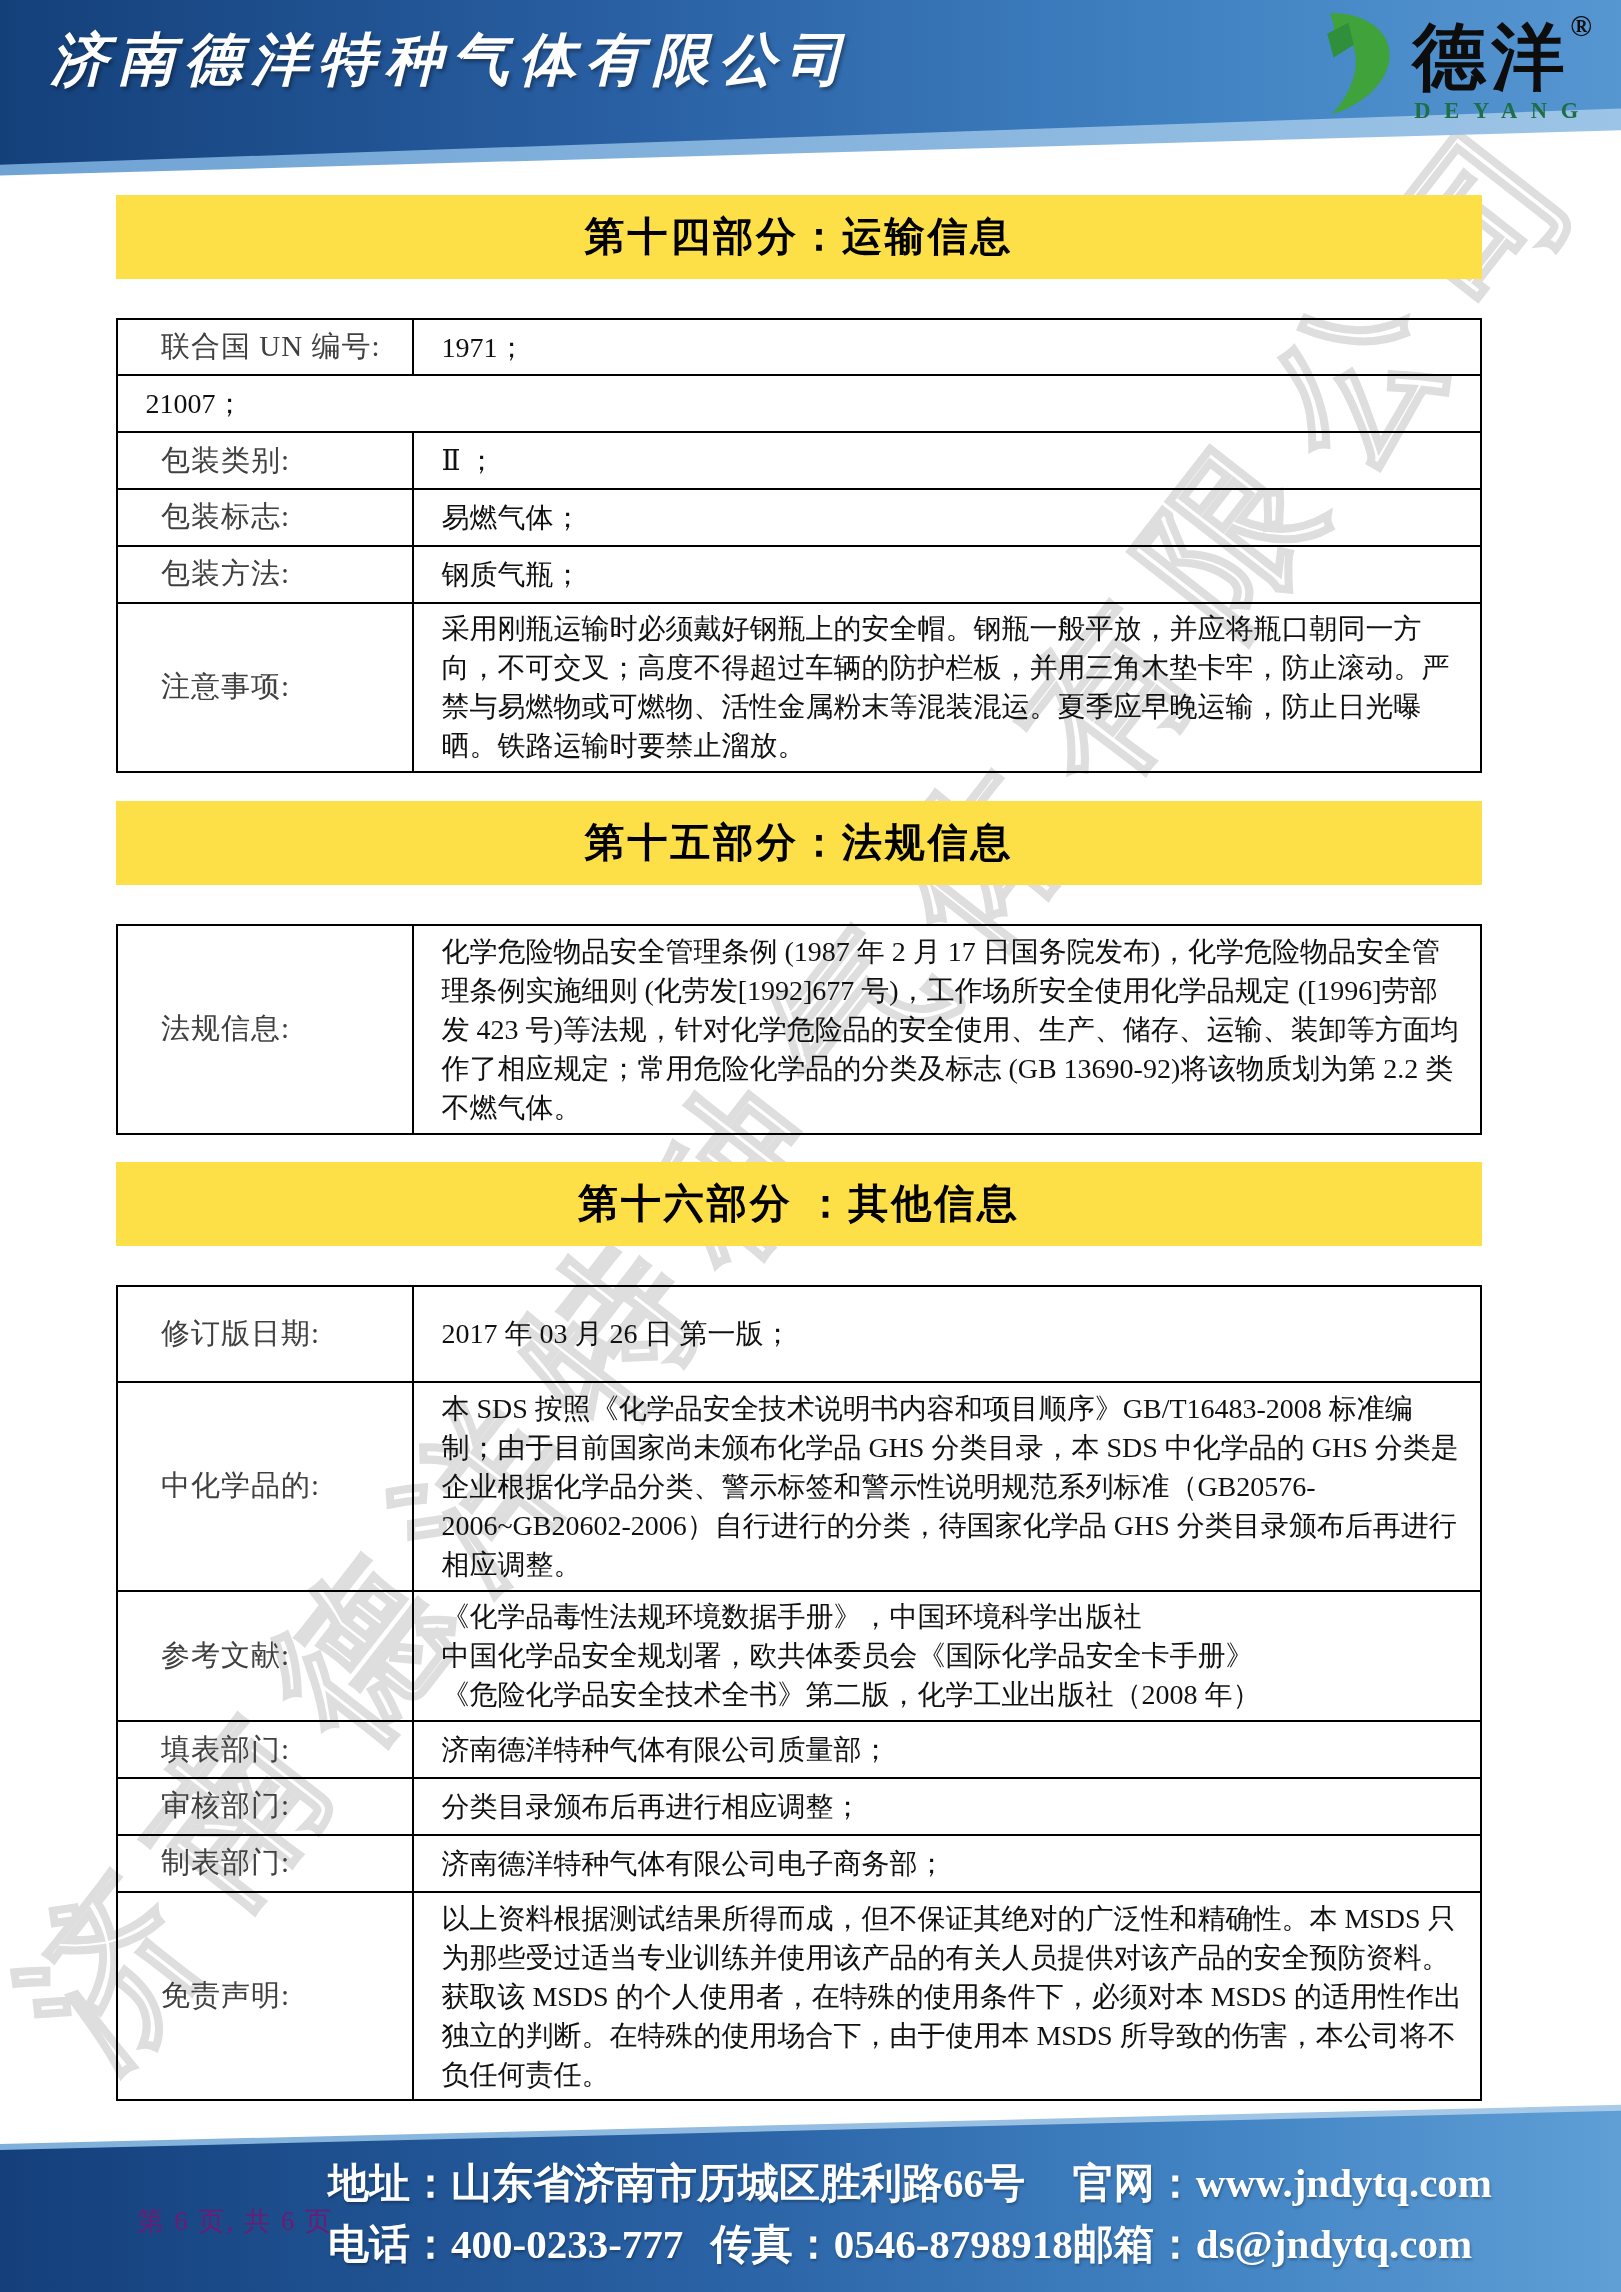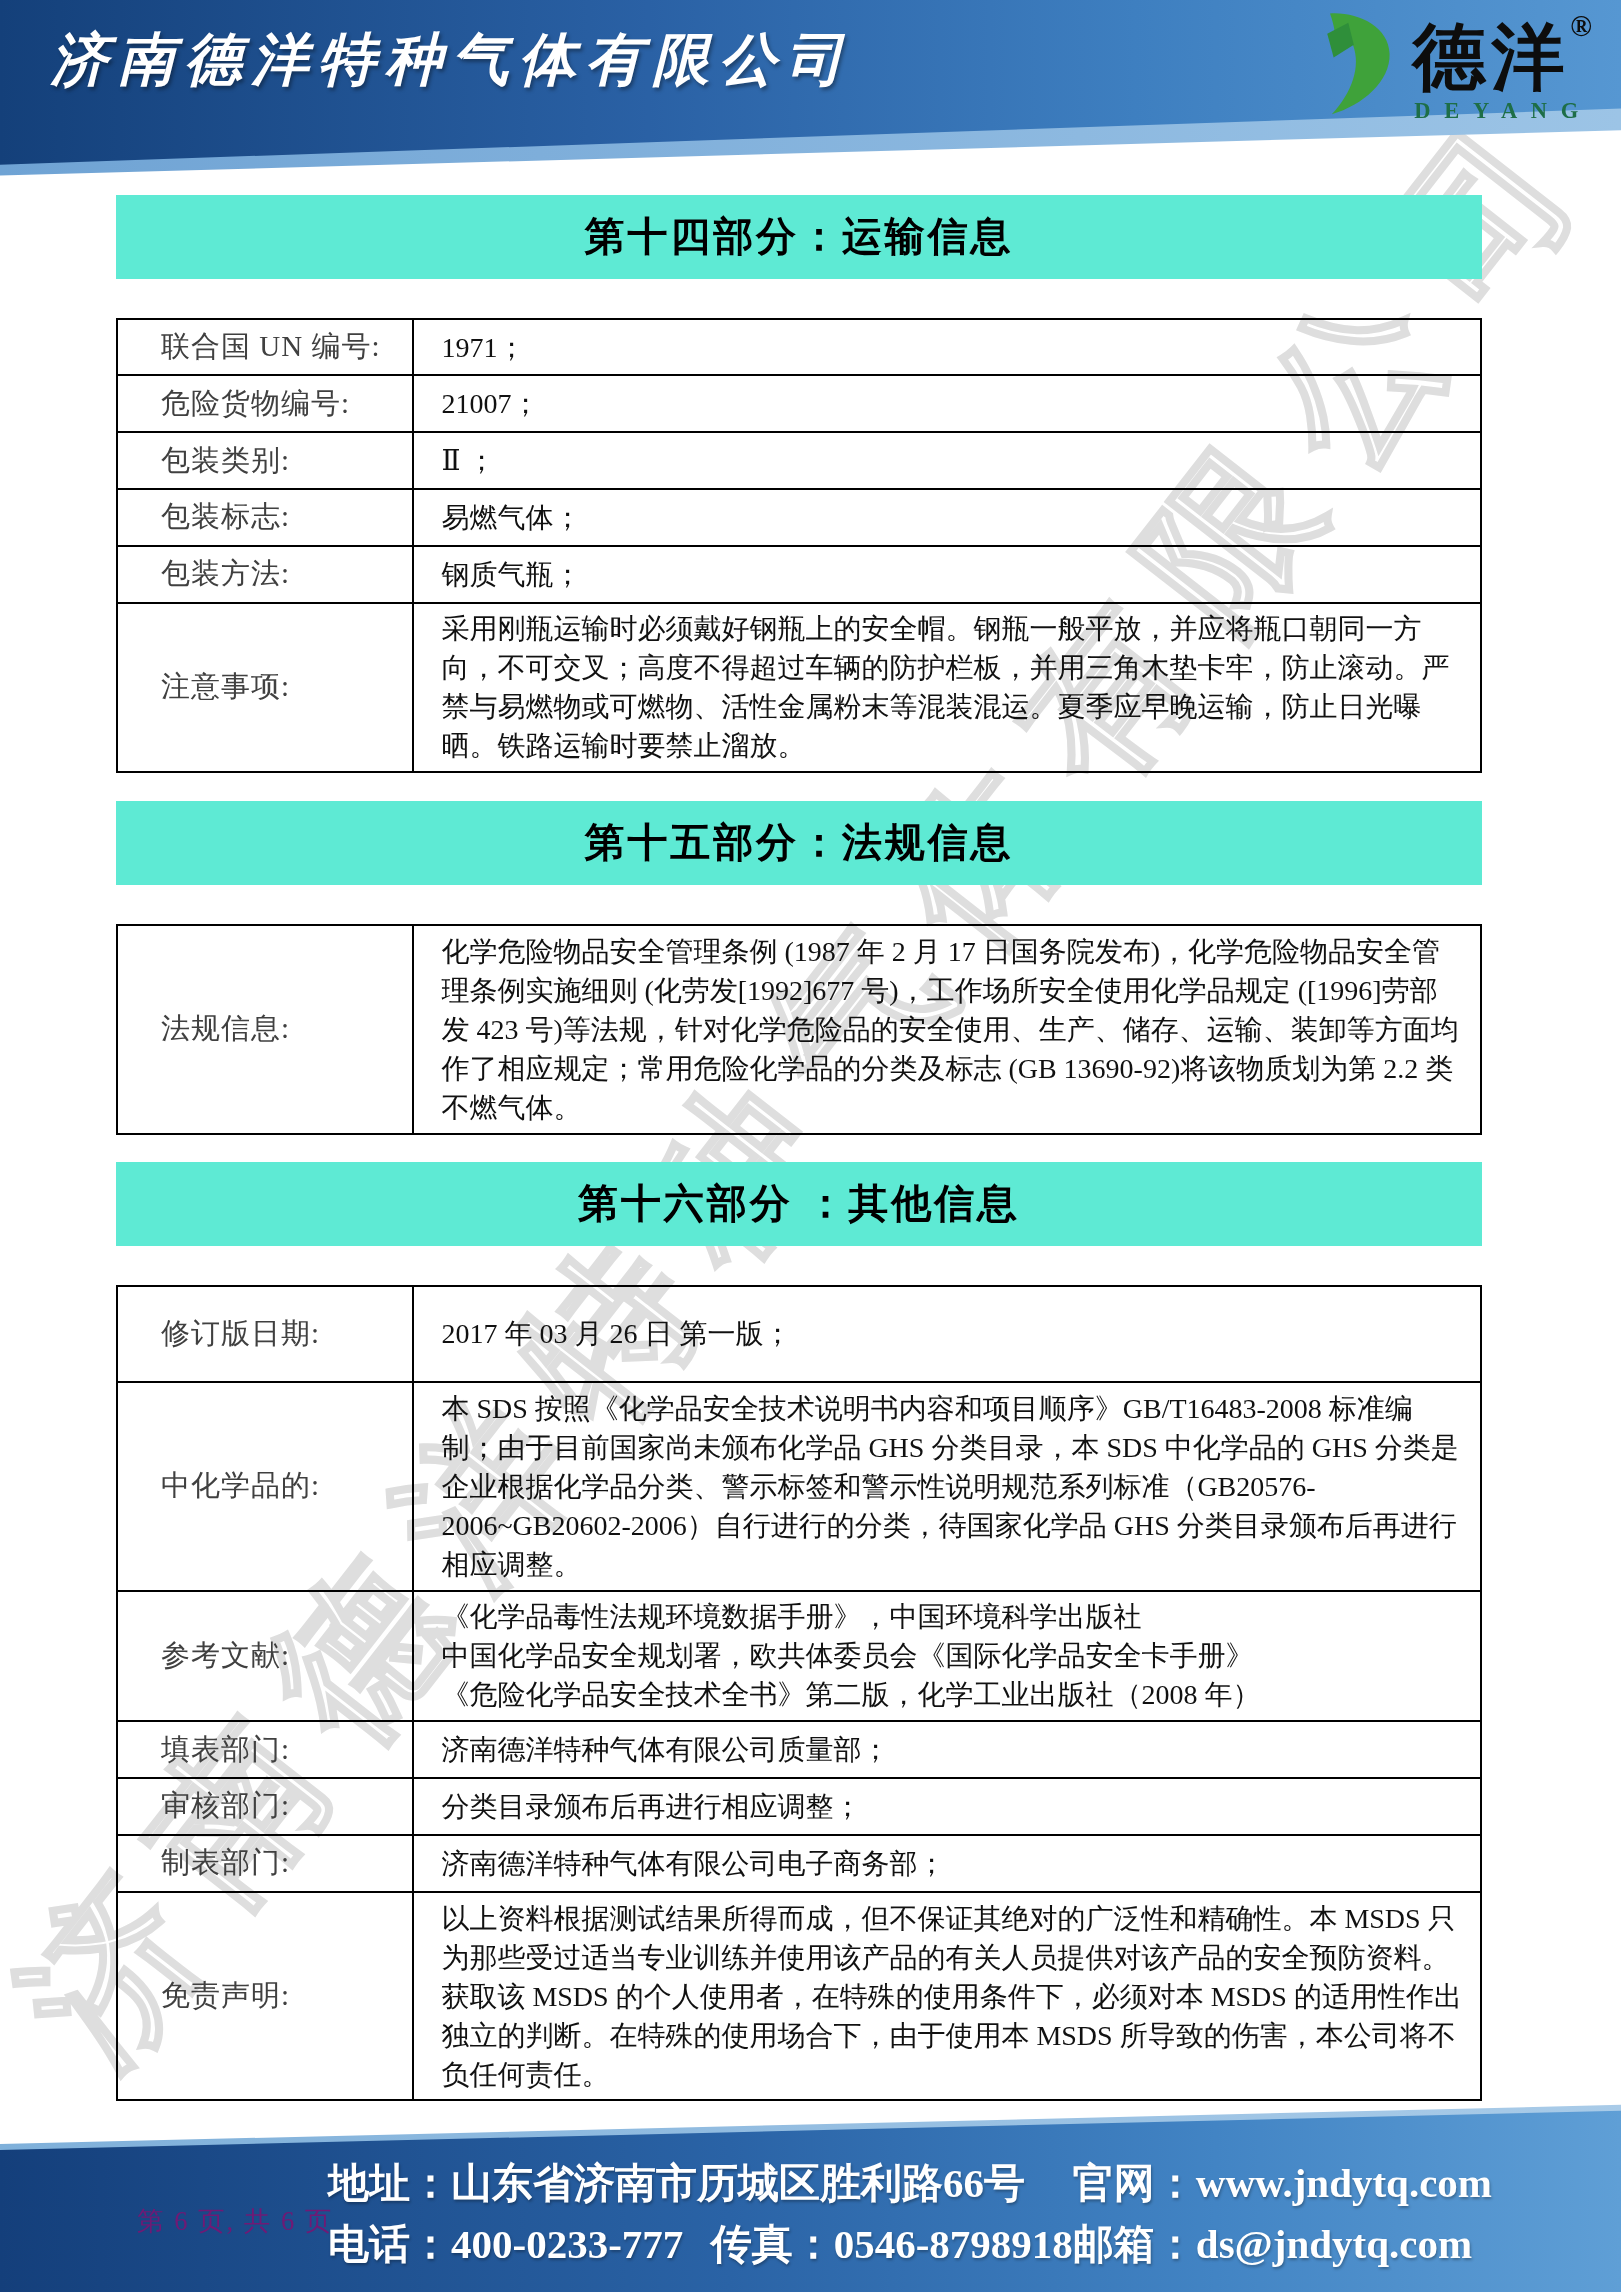--- a/index.html
+++ b/index.html
@@ -34,21 +34,21 @@
   }
   .logo{position:absolute;right:29px;top:7.8px;z-index:2;display:flex;align-items:flex-start;}
   .logo svg{width:110px;height:110px;margin-right:5.9px;}
   .logo-textcol{position:relative;padding-top:13.7px;text-align:right;}
   .logo-wordmark{color:#0d0d0d;font-size:73px;font-weight:bold;letter-spacing:5.9px;line-height:1;}
   .registered-mark{color:#0d0d0d;font-size:29px;font-weight:bold;vertical-align:top;position:relative;top:-11.8px;}
   .logo-subtext{color:#1e6e47;font-size:22.5px;font-weight:bold;letter-spacing:13.7px;margin-top:3.9px;}
   
   .content{position:relative;z-index:1;margin:0 116px;width:1366px;}
   .section-bar{
-    height:84px;margin:27.4px 0 39px;background:#5eead4;
+    height:84px;margin:27.4px 0 39px;background:#fde047;
     display:flex;align-items:center;justify-content:center;
   }
   .section-bar:first-of-type{margin-top:13.7px;}
   .section-title{font-size:40px;font-weight:bold;color:#000;letter-spacing:2.9px;}
   .info-table{border:2.9px solid #000;background:transparent;}
   .t-row{display:grid;grid-template-columns:296px 1fr;border-top:2px solid #000;}
   .t-row:first-child{border-top:none;}
   .t-label{
     border-right:2px solid #000;display:flex;align-items:center;
     padding:5.9px 9.8px 5.9px 43px;color:#404040;font-size:29px;font-weight:normal;
@@ -110,21 +110,20 @@
   <main class="content">
       <div class="section-bar">
         <div class="section-title">第十四部分：运输信息</div>
       </div>
       <div class="info-table sec-0">
         <div class="t-row row-0">
           <div class="t-label">联合国 UN 编号:</div>
           <div class="t-value">1971；</div>
         </div>
         <div class="t-row row-1">
-          <div class="t-label">危险货物编号:</div>
           <div class="t-value">21007；</div>
         </div>
         <div class="t-row row-2">
           <div class="t-label">包装类别:</div>
           <div class="t-value">Ⅱ ；</div>
         </div>
         <div class="t-row row-3">
           <div class="t-label">包装标志:</div>
           <div class="t-value">易燃气体；</div>
         </div>

